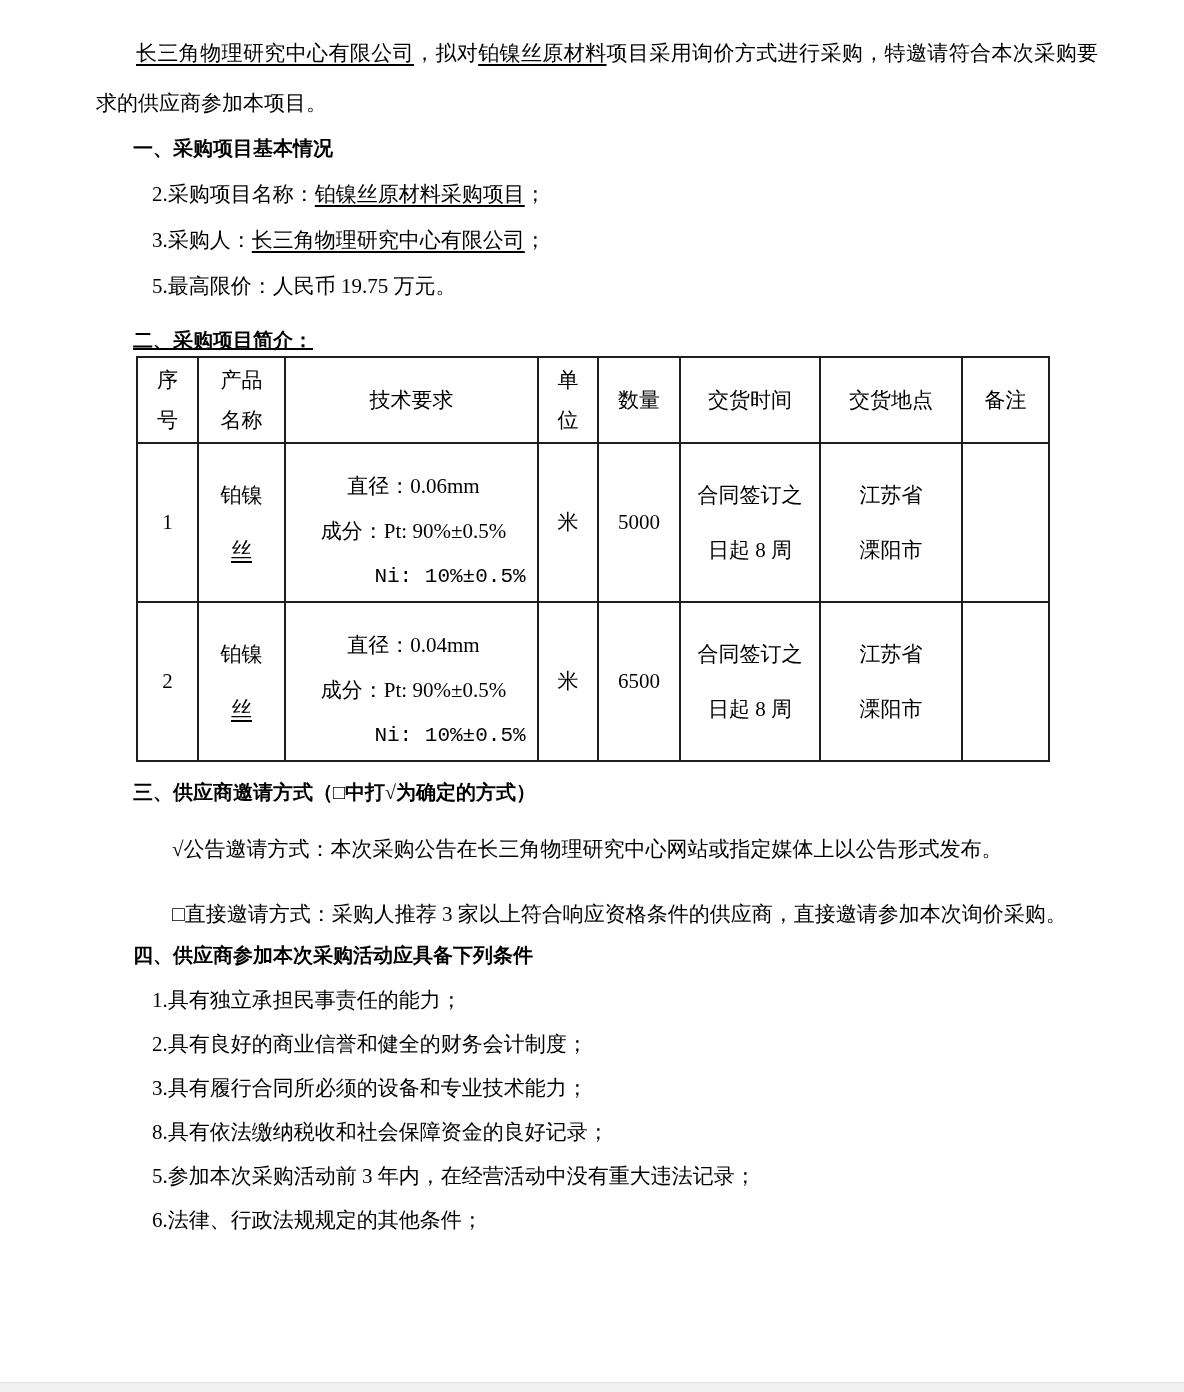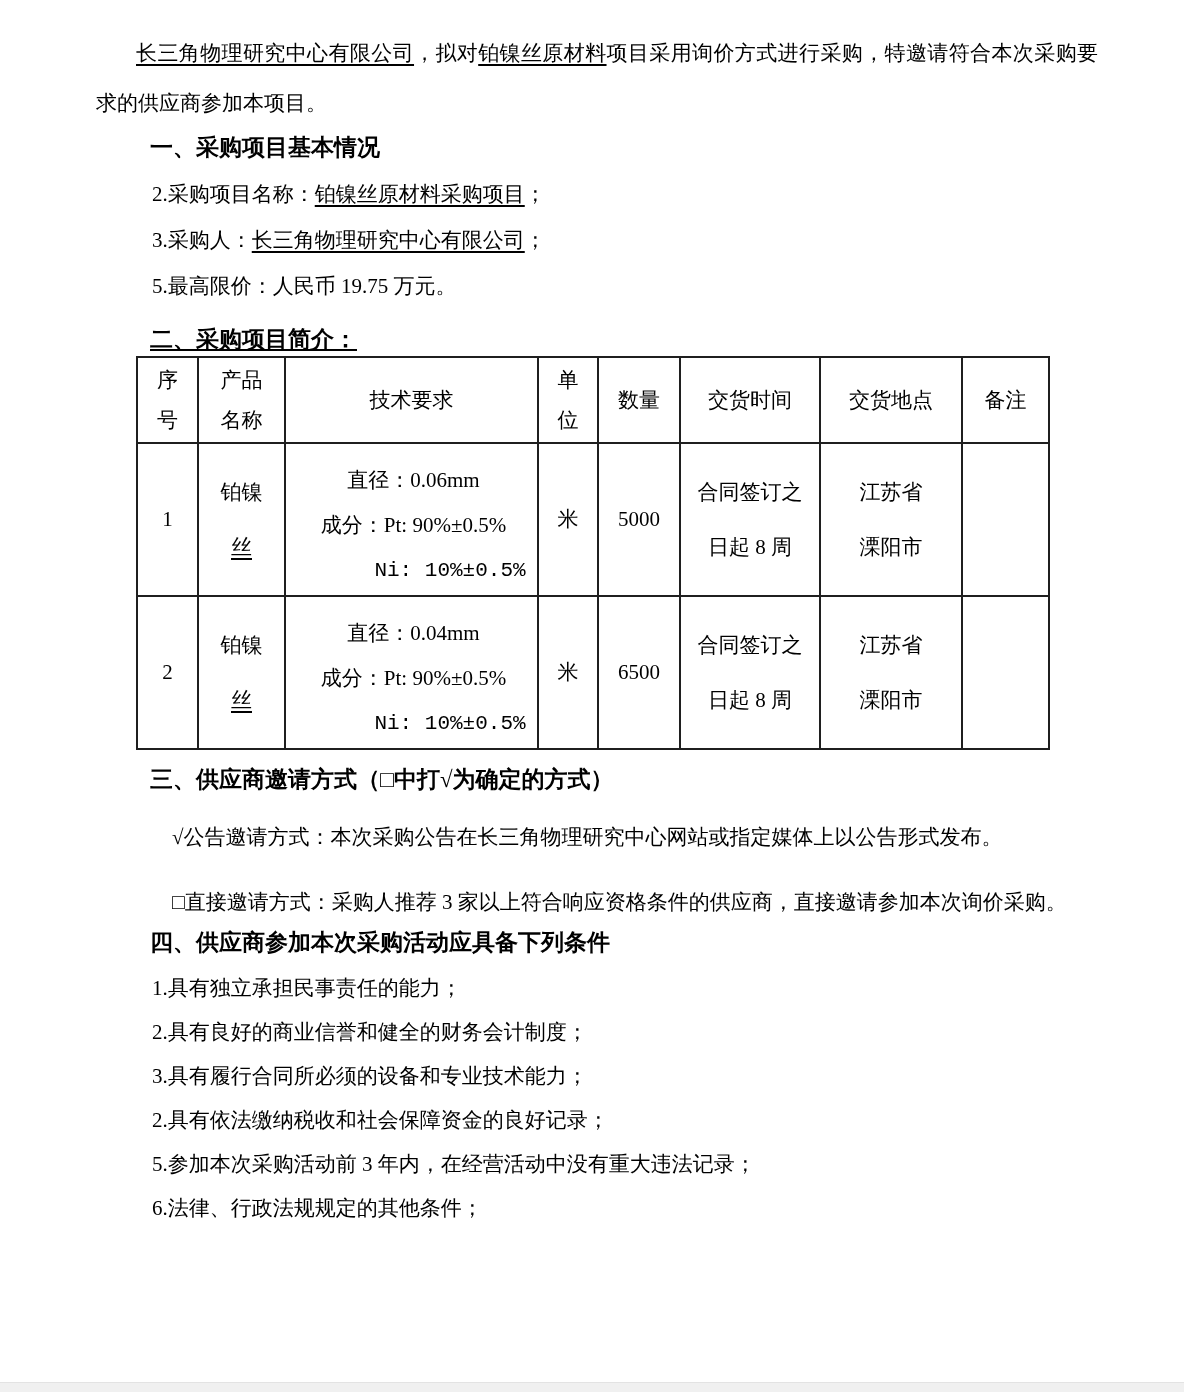--- a/index.html
+++ b/index.html
@@ -20,22 +20,22 @@
     margin: 0;
     text-indent: 40px;
     line-height: 50px;
     text-align: justify;
   }
   .u { text-decoration: underline; text-underline-offset: 4px; text-align: center; }
 
   .h {
     font-weight: bold;
     line-height: 32px;
-    margin: 0 0 0 54px;
-    font-size: 23px;
+    margin: 0 0 0 37px;
+    font-size: 20px;
   }
   .h1 { margin-top: 4px; }
   .h2 { margin-top: 22px; text-decoration: underline; }
   .h3 { margin-top: 14px; }
   .h4 { margin-top: 0; }
 
   .num-item {
     margin: 15px 0 0 56px;
     line-height: 31px;
   }
@@ -64,21 +64,21 @@
   col.c-no     { width: 61px; }
   col.c-prod   { width: 87px; }
   col.c-tech   { width: 253px; }
   col.c-unit   { width: 60px; }
   col.c-qty    { width: 82px; }
   col.c-time   { width: 140px; }
   col.c-place  { width: 142px; }
   col.c-remark { width: 87px; }
 
   td.tech-cell { text-align: left; vertical-align: middle; }
-  .tech-lines { padding: 14px 4px 2px 8px; line-height: 45px; }
+  .tech-lines { padding: 20px 4px 2px 8px; line-height: 45px; }
   .tech-indent { padding-left: 73px; font-family: Liberation Mono, monospace; }
 
   .two-line { line-height: 55px; }
 
   .opt-para {
     margin: 0;
     text-indent: 76px;
     line-height: 50px;
     text-align: justify;
   }
@@ -173,19 +173,19 @@
 
   <p class="opt-para opt1"><span>√</span><span>公告邀请方式：本次采购公告在长三角物理研究中心网站或指定媒体上以公告形式发布。</span></p>
 
   <p class="opt-para opt2"><span>□</span><span>直接邀请方式：采购人推荐 3 家以上符合响应资格条件的供应商，直接邀请参加本次询价采购。</span></p>
 
   <p class="h h4">四、供应商参加本次采购活动应具备下列条件</p>
 
   <p class="s4-item">1.具有独立承担民事责任的能力；</p>
   <p class="s4-item">2.具有良好的商业信誉和健全的财务会计制度；</p>
   <p class="s4-item">3.具有履行合同所必须的设备和专业技术能力；</p>
-  <p class="s4-item">2.具有依法缴纳税收和社会保障资金的良好记录；</p>
+  <p class="s4-item">8.具有依法缴纳税收和社会保障资金的良好记录；</p>
   <p class="s4-item">5.参加本次采购活动前 3 年内，在经营活动中没有重大违法记录；</p>
   <p class="s4-item">6.法律、行政法规规定的其他条件；</p>
 
 </div>
 
 <div class="bottom-strip"></div>
 
 </body></html>

